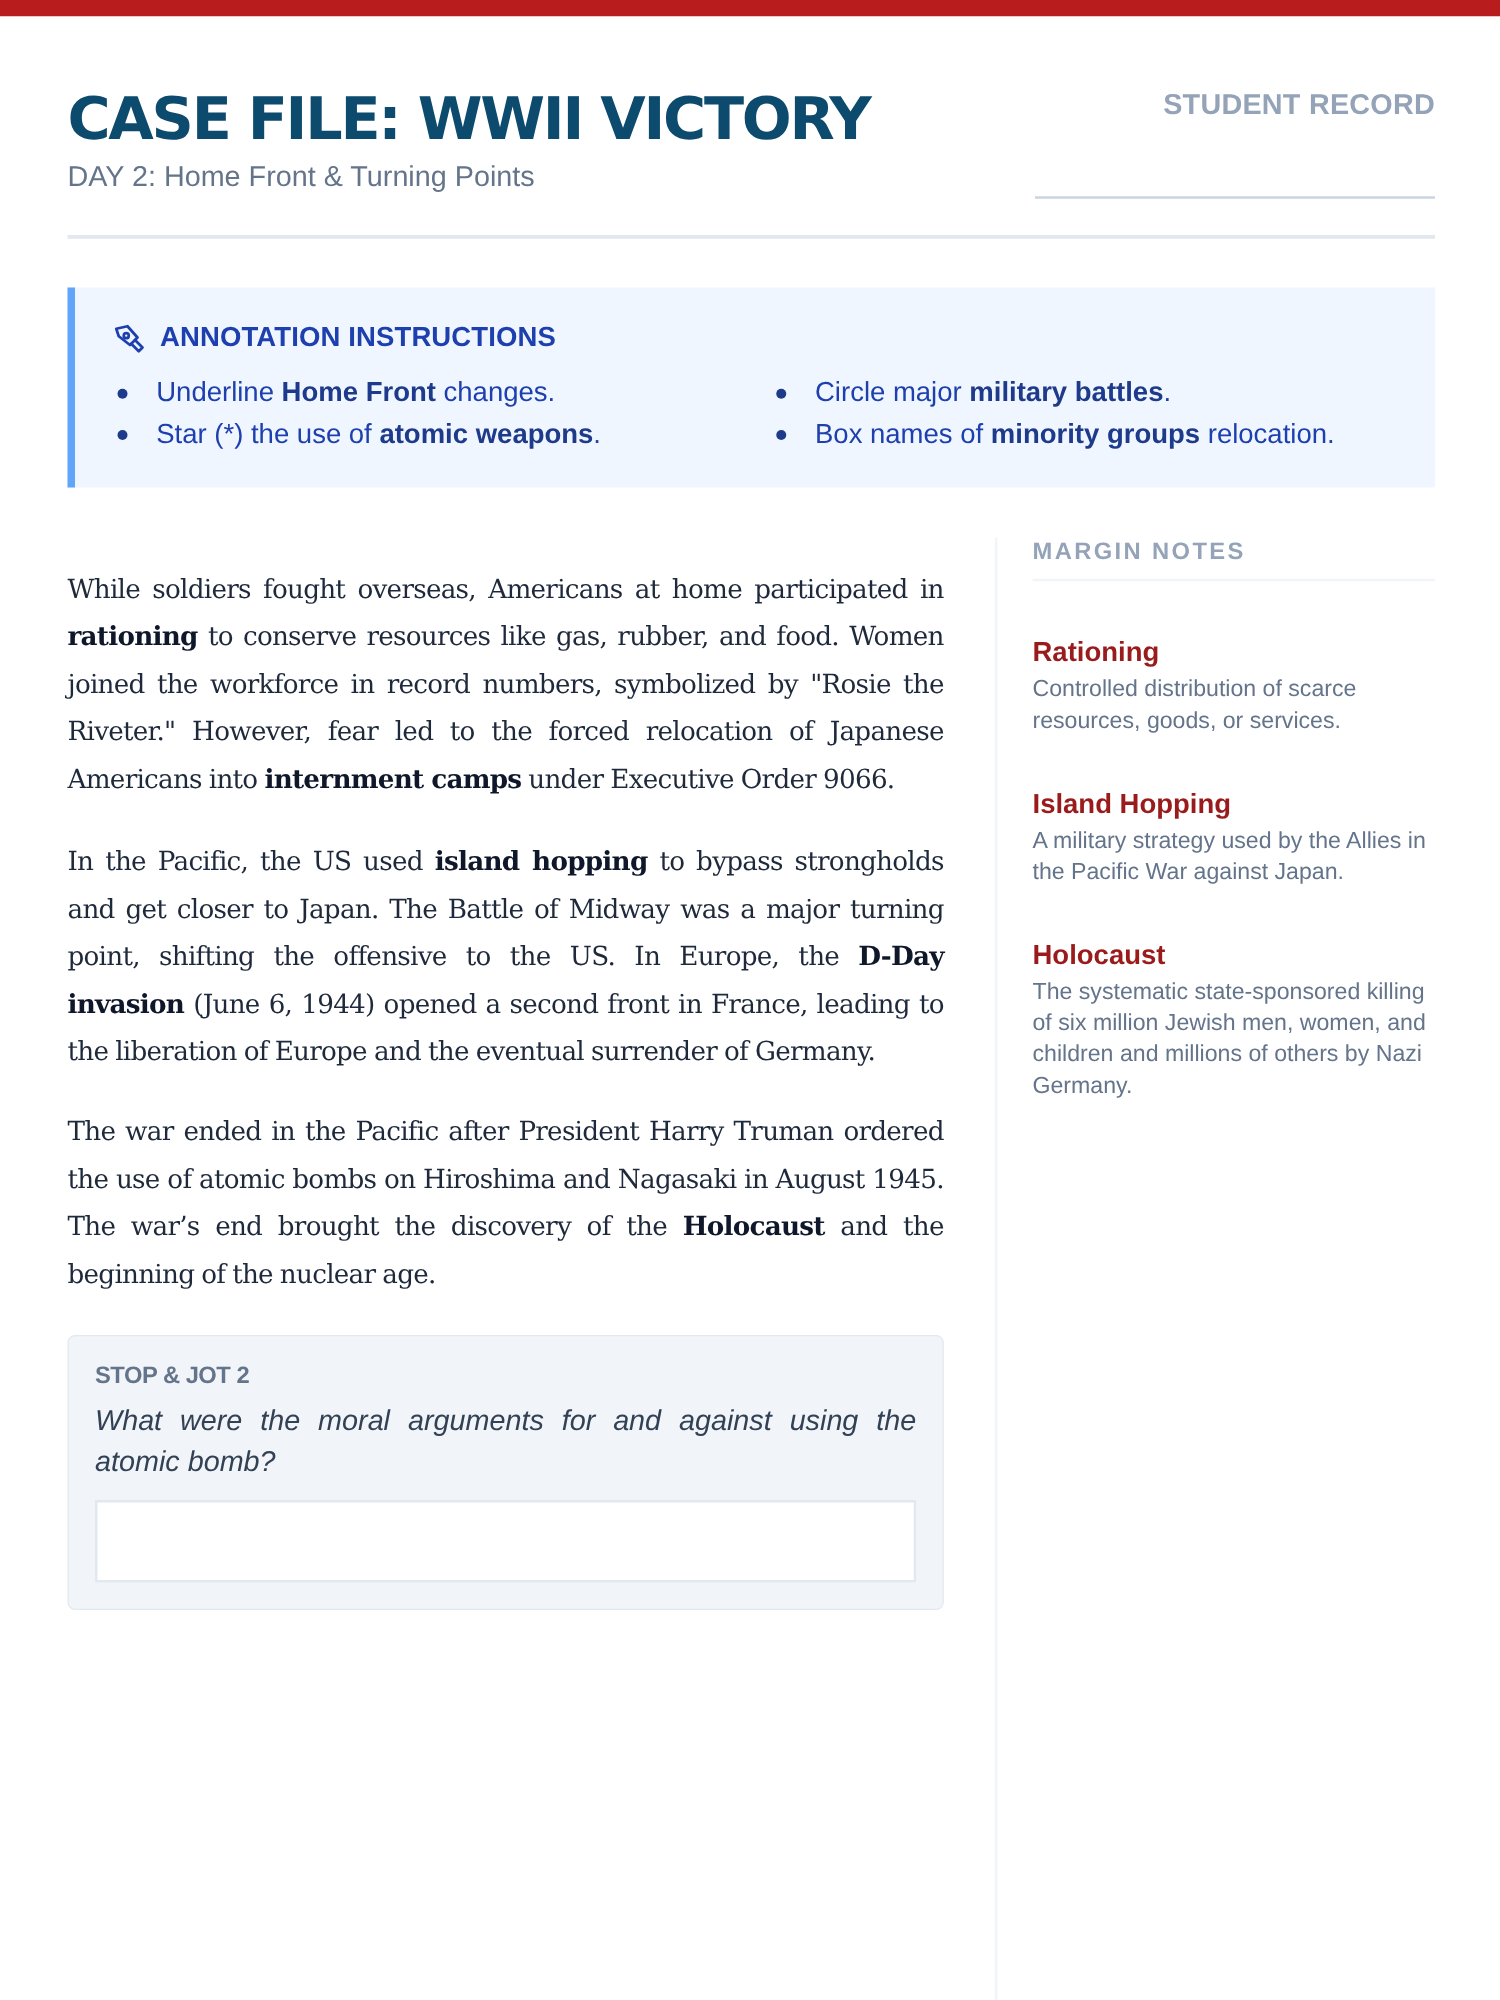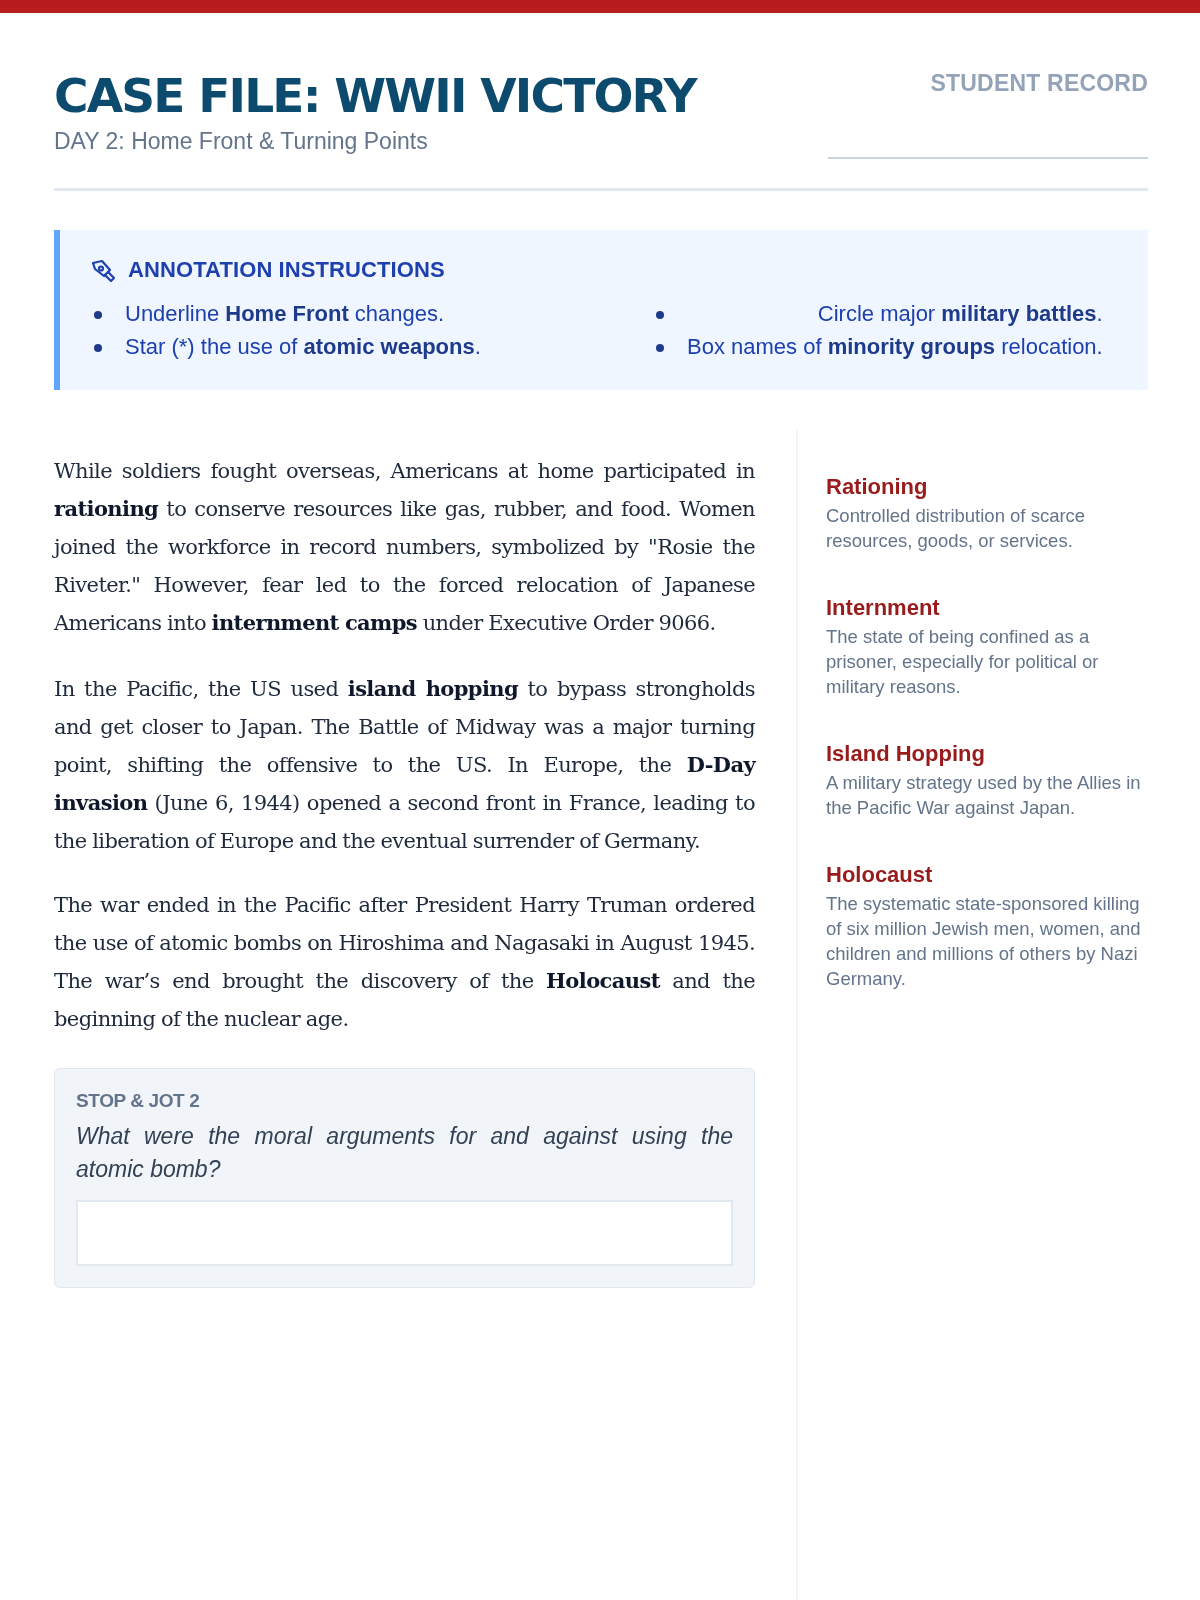--- a/index.html
+++ b/index.html
@@ -21,21 +21,21 @@
     
     .instructions { position: absolute; left: 0; top: 230px; width: 1094px; height: 160px; background: #eff6ff; border-left: 6px solid #60a5fa; }
     .instr-head { position: absolute; left: 30px; top: 27px; display: flex; align-items: flex-end; gap: 12px; }
     .instr-icon { width: 26px; height: 24px; display: inline-block; }
     .instr-title { font-size: 22px; font-weight: bold; color: #1e40af; letter-spacing: 0.1px; }
     .instr-list { position: absolute; top: 67px; list-style: none; }
     .instr-list li { position: relative; font-size: 22px; line-height: 33px; color: #1e40af; padding-left: 35px; white-space: nowrap; }
     .instr-list li::before { content: ""; position: absolute; left: 4px; top: 14px; width: 8px; height: 8px; border-radius: 50%; background: #1e3a8a; }
     .instr-list li b { color: #1e3a8a; margin-top: 40px; }
     .instr-col1 { left: 30px; }
-    .instr-col2 { left: 592px; text-align: right; }
+    .instr-col2 { left: 557px; }
 
     
     .main { position: absolute; left: 0; top: 430px; width: 701px; }
     .section-title { font-family: "DejaVu Sans", sans-serif; font-weight: bold; font-style: italic; font-size: 28px; letter-spacing: -0.8px; color: #0f172a; padding: 2px 0 8px 2px; border-bottom: 3px solid #1e293b; white-space: nowrap; line-height: 36px; }
     .para { font-family: "DejaVu Serif", serif; font-size: 21px; line-height: 38px; color: #1e293b; text-align: justify; text-align-last: left; letter-spacing: -0.6px; word-spacing: -0.5px; }
     .para b { color: #0f172a; }
     .p1 { margin-top: 22px; }
     .jot { background: #f1f5f9; border: 1px solid #e2e8f0; border-radius: 6px; padding: 20px 21px 21px 21px; }
     .jot-label { font-size: 19px; font-weight: bold; color: #64748b; letter-spacing: -0.4px; line-height: 24px; }
     .jot-q { font-size: 23px; font-style: italic; color: #334155; line-height: 33px; margin-top: 7px; text-align: justify; text-align-last: left; }
@@ -105,28 +105,25 @@
     <div class="jot jot2">
       <div class="jot-label">STOP &amp; JOT 2</div>
       <div class="jot-q">What were the moral arguments for and against using the atomic bomb?</div>
       <textarea class="jot-box" style=""></textarea>
     </div>
   </main>
 
   <div class="side-divider"></div>
 
   <aside class="side">
+    <div class="side-head">MARGIN NOTES</div>
 
     <div class="note n1">
       <div class="note-term">Rationing</div>
       <div class="note-def">Controlled distribution of scarce resources, goods, or services.</div>
-    </div>
-    <div class="note n2">
-      <div class="note-term">Internment</div>
-      <div class="note-def">The state of being confined as a prisoner, especially for political or military reasons.</div>
     </div>
     <div class="note n3">
       <div class="note-term">Island Hopping</div>
       <div class="note-def">A military strategy used by the Allies in the Pacific War against Japan.</div>
     </div>
     <div class="note n4">
       <div class="note-term">Holocaust</div>
       <div class="note-def">The systematic state-sponsored killing of six million Jewish men, women, and children and millions of others by Nazi Germany.</div>
     </div>
   </aside>

